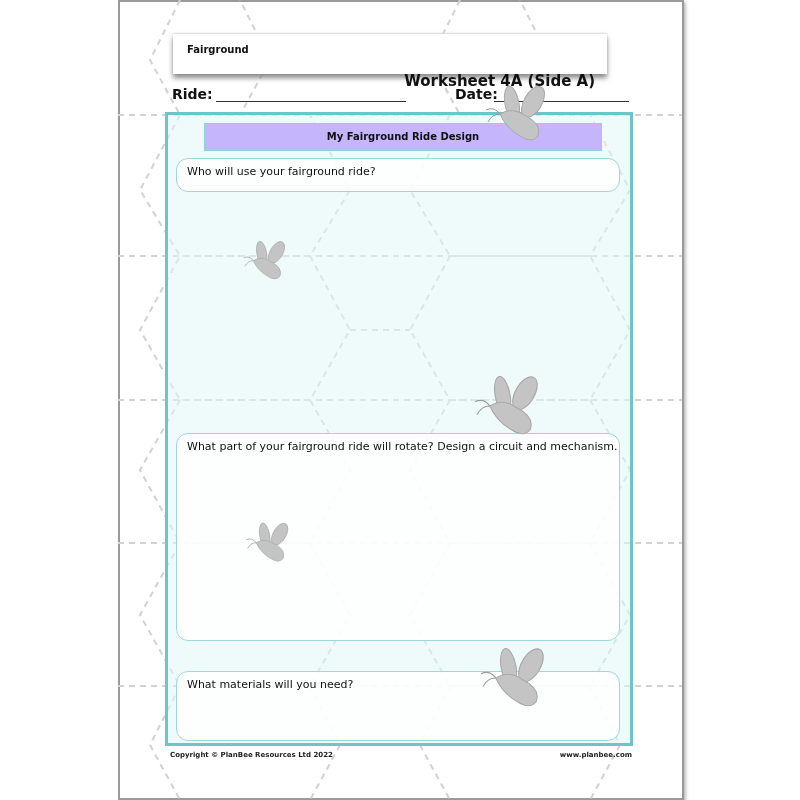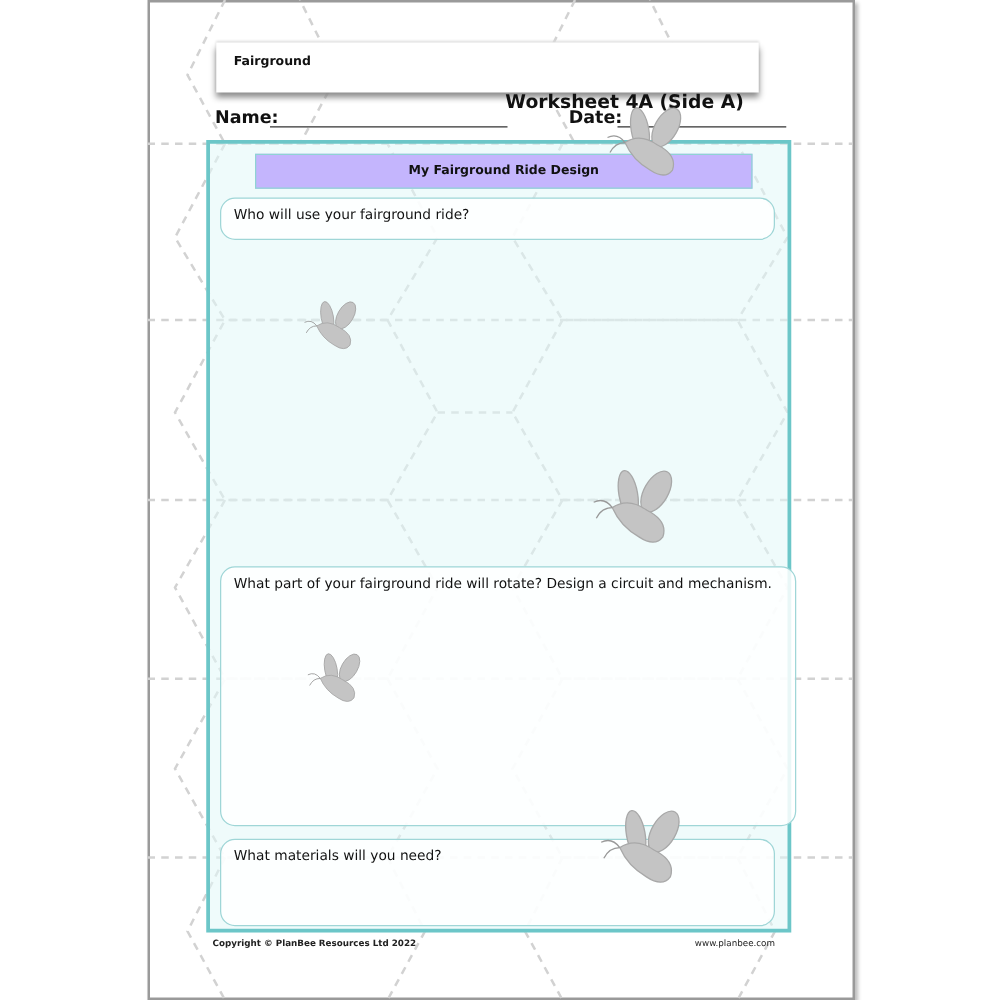--- a/index.html
+++ b/index.html
@@ -12,21 +12,21 @@
   .name-row { position: absolute; top: 86px; left: 172px; width: 458px; height: 20px; font-size: 14px; font-weight: bold; color: #111; }
   .name-label { position: absolute; left: 0; top: 0; }
   .name-line { position: absolute; left: 44px; top: 15px; width: 190px; border-bottom: 1.5px solid #333; }
   .date-label { position: absolute; left: 283px; top: 0; }
   .date-line { position: absolute; left: 322px; top: 15px; width: 135px; border-bottom: 1.5px solid #333; }
   .frame { position: absolute; left: 165px; top: 112px; width: 462px; height: 628px; border: 3px solid #6cc6c8; background: rgba(225, 247, 248, 0.55); }
   .heading-box { position: absolute; left: 36px; top: 8px; width: 396px; height: 26px; border: 1px solid #8fd3d4; background: #c4b5fd; text-align: center; font-size: 10px; font-weight: bold; line-height: 26px; color: #111; }
   .qbox { position: absolute; left: 8px; width: 442px; border: 1px solid #9fd6d7; border-radius: 12px; background: rgba(255,255,255,0.85); }
   .qlabel { position: absolute; left: 10px; top: 6px; font-size: 11px; color: #111; }
   .footer-left { position: absolute; left: 170px; top: 751px; font-size: 7px; font-weight: bold; color: #222; }
-  .footer-right { position: absolute; right: 180px; top: 751px; font-size: 7px; font-weight: normal; color: #222; }
+  .footer-right { position: absolute; right: 168px; top: 751px; font-size: 7px; font-weight: bold; color: #222; }
   .bee { position: absolute; pointer-events: none; }
 </style>
 </head>
 <body>
 
 <div class="sheet"></div>
 
 <svg class="bgpattern" viewBox="0 0 800 800">
   <g stroke="#d2d2d2" stroke-width="2" stroke-dasharray="6,5" fill="none">
     <line x1="118" y1="115" x2="682" y2="115"></line>
@@ -51,33 +51,33 @@
     <path d="M590 686 L620 745 L590 800"></path>
   </g>
 </svg>
 
 <div class="title-bar">
   <span class="title-left">Fairground</span>
   <span class="title-right">Worksheet 4A (Side A)</span>
 </div>
 
 <div class="name-row">
-  <span class="name-label">Name:</span>
+  <span class="name-label">Ride:</span>
   <span class="name-line"></span>
   <span class="date-label">Date:</span>
   <span class="date-line"></span>
 </div>
 
 <div class="frame">
   <div class="heading-box">My Fairground Ride Design</div>
 
   <div class="qbox" style="top:43px;height:32px;">
     <span class="qlabel">Who will use your fairground ride?</span>
   </div>
-  <div class="qbox" style="top:338px;height:206px;padding-left:17px;">
+  <div class="qbox" style="top:318px;height:206px;">
     <span class="qlabel">What part of your fairground ride will rotate? Design a circuit and mechanism.</span>
   </div>
   <div class="qbox" style="top:556px;height:68px;">
     <span class="qlabel">What materials will you need?</span>
   </div>
 </div>
 
 <svg class="bee" style="left:478px;top:82px;width:80px;height:62px;" viewBox="0 0 80 62">
   <g fill="#c4c4c4" stroke="#a8a8a8" stroke-width="1">
     <ellipse cx="34" cy="22" rx="7" ry="18" transform="rotate(-10 34 22)"></ellipse>

